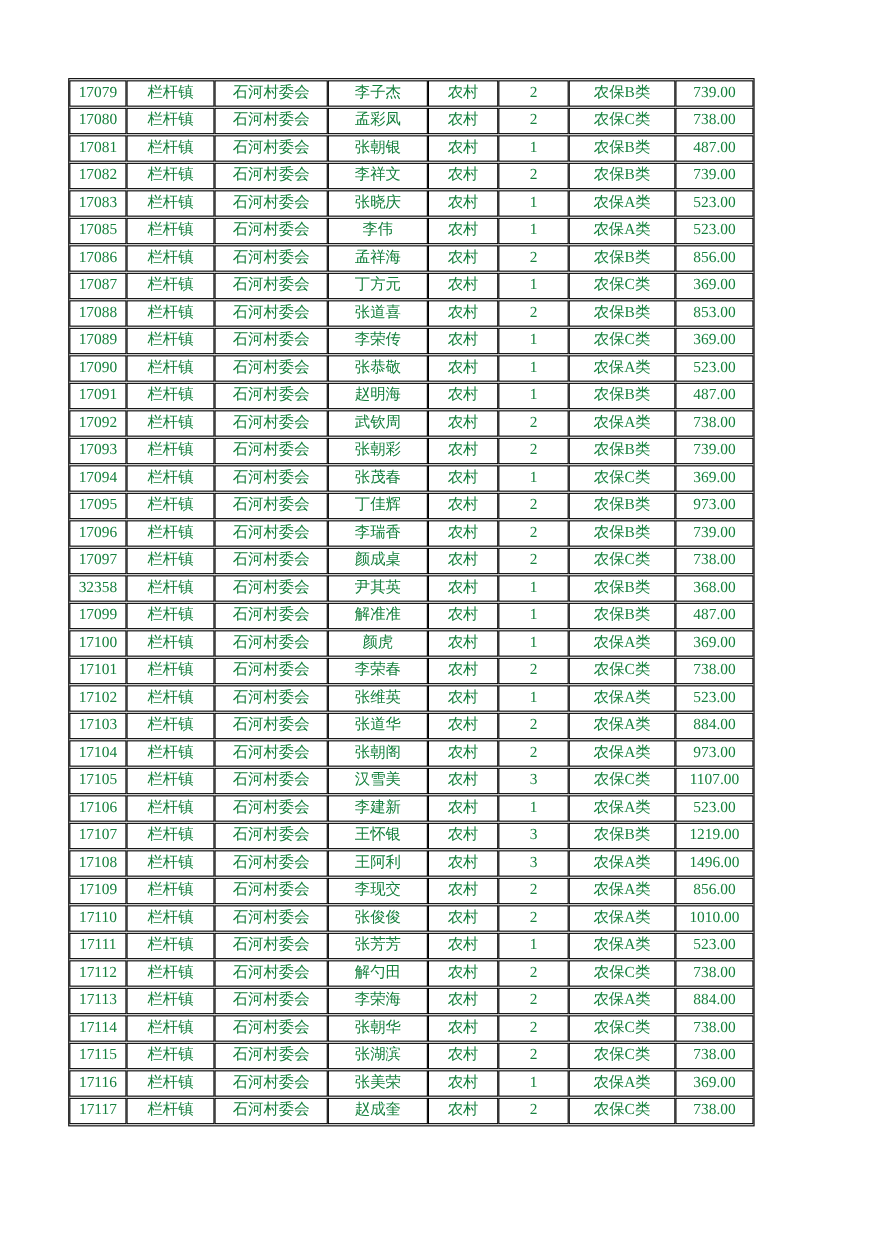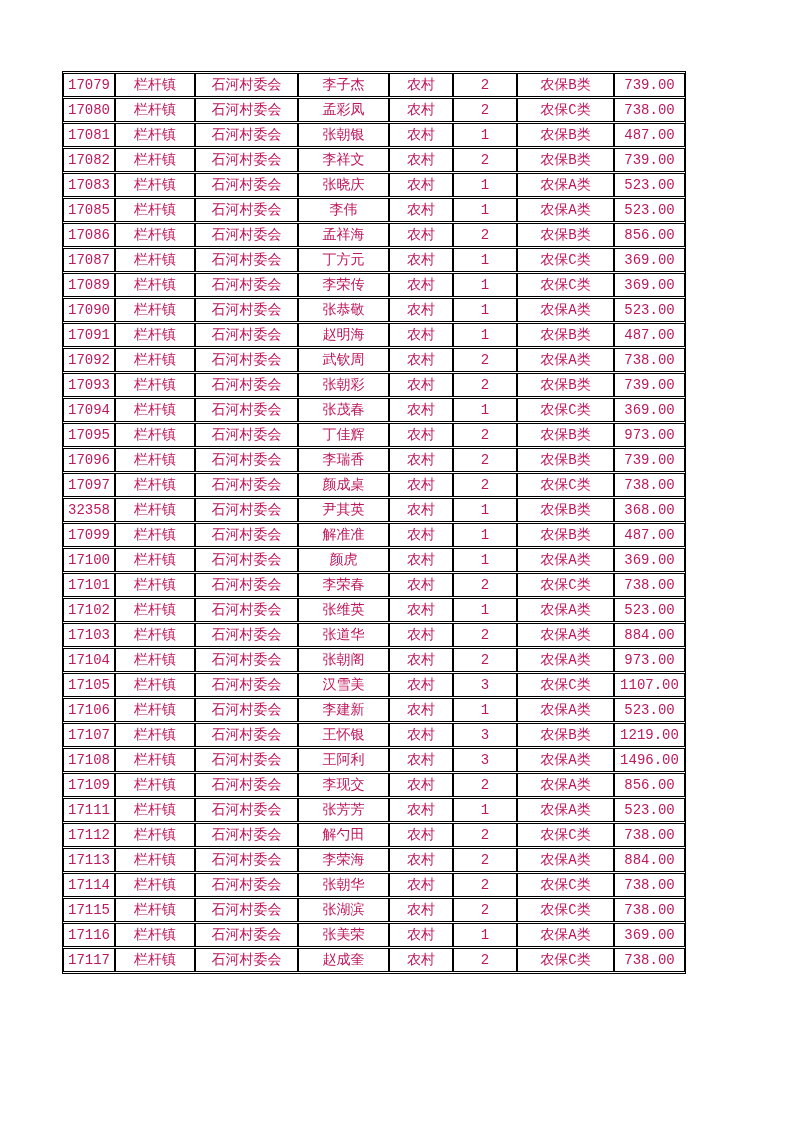--- a/index.html
+++ b/index.html
@@ -5,22 +5,22 @@
   html, body {
     margin: 0;
     padding: 0;
     background: #ffffff;
   }
   .page {
     position: relative;
     width: 723px;
     height: 1122px;
     background: #ffffff;
-    font-family: Liberation Mono, monospace;
-    color: #be185d;
+    font-family: Liberation Serif, serif;
+    color: #15803d;
     overflow: hidden;
   }
   table.roster {
     position: absolute;
     left: 62px;
     top: 71px;
     width: 622px;
     table-layout: fixed;
     border-collapse: separate;
     border-spacing: 0 1px;
@@ -136,20 +136,30 @@
           <td>17087</td>
           <td>栏杆镇</td>
           <td>石河村委会</td>
           <td>丁方元</td>
           <td>农村</td>
           <td>1</td>
           <td>农保C类</td>
           <td>369.00</td>
         </tr>
         <tr>
+          <td>17088</td>
+          <td>栏杆镇</td>
+          <td>石河村委会</td>
+          <td>张道喜</td>
+          <td>农村</td>
+          <td>2</td>
+          <td>农保B类</td>
+          <td>853.00</td>
+        </tr>
+        <tr>
           <td>17089</td>
           <td>栏杆镇</td>
           <td>石河村委会</td>
           <td>李荣传</td>
           <td>农村</td>
           <td>1</td>
           <td>农保C类</td>
           <td>369.00</td>
         </tr>
         <tr>
@@ -344,20 +354,30 @@
         </tr>
         <tr>
           <td>17109</td>
           <td>栏杆镇</td>
           <td>石河村委会</td>
           <td>李现交</td>
           <td>农村</td>
           <td>2</td>
           <td>农保A类</td>
           <td>856.00</td>
+        </tr>
+        <tr>
+          <td>17110</td>
+          <td>栏杆镇</td>
+          <td>石河村委会</td>
+          <td>张俊俊</td>
+          <td>农村</td>
+          <td>2</td>
+          <td>农保A类</td>
+          <td>1010.00</td>
         </tr>
         <tr>
           <td>17111</td>
           <td>栏杆镇</td>
           <td>石河村委会</td>
           <td>张芳芳</td>
           <td>农村</td>
           <td>1</td>
           <td>农保A类</td>
           <td>523.00</td>

